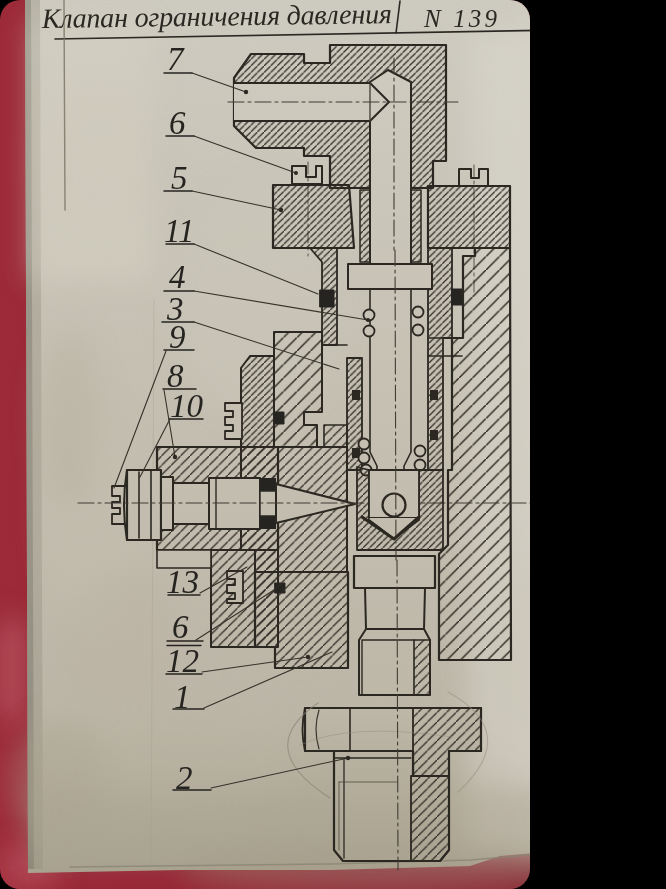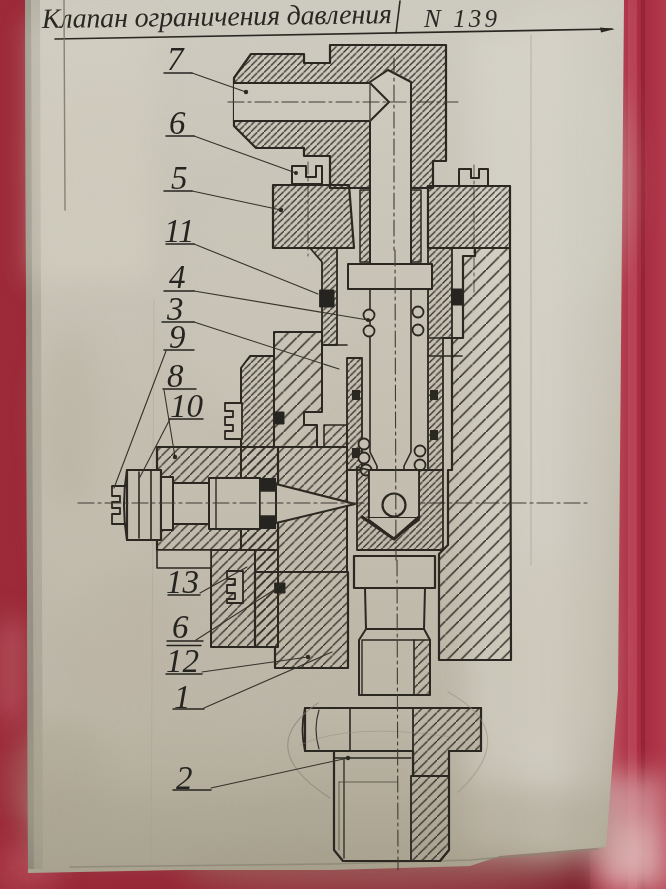--- a/index.html
+++ b/index.html
@@ -1,16 +1,16 @@
 <!DOCTYPE html>
 <html><head>
 <meta charset="utf-8">
 <style>
 html,body{margin:0;padding:0;background:#000;}
-#wrap{width:666px;height:889px;overflow:hidden;position:relative;}
+#wrap{width:530px;height:889px;overflow:hidden;position:relative;border-radius:20px;}
 svg{display:block;}
 </style>
 </head>
 <body>
 <div id="wrap">
 <svg width="666" height="889" viewBox="0 0 666 889">
 <defs>
 <linearGradient id="paperg" x1="0" y1="0" x2="0" y2="889" gradientUnits="userSpaceOnUse">
   <stop offset="0" stop-color="#cfccc1"></stop>
   <stop offset="0.45" stop-color="#c5c0b2"></stop>

